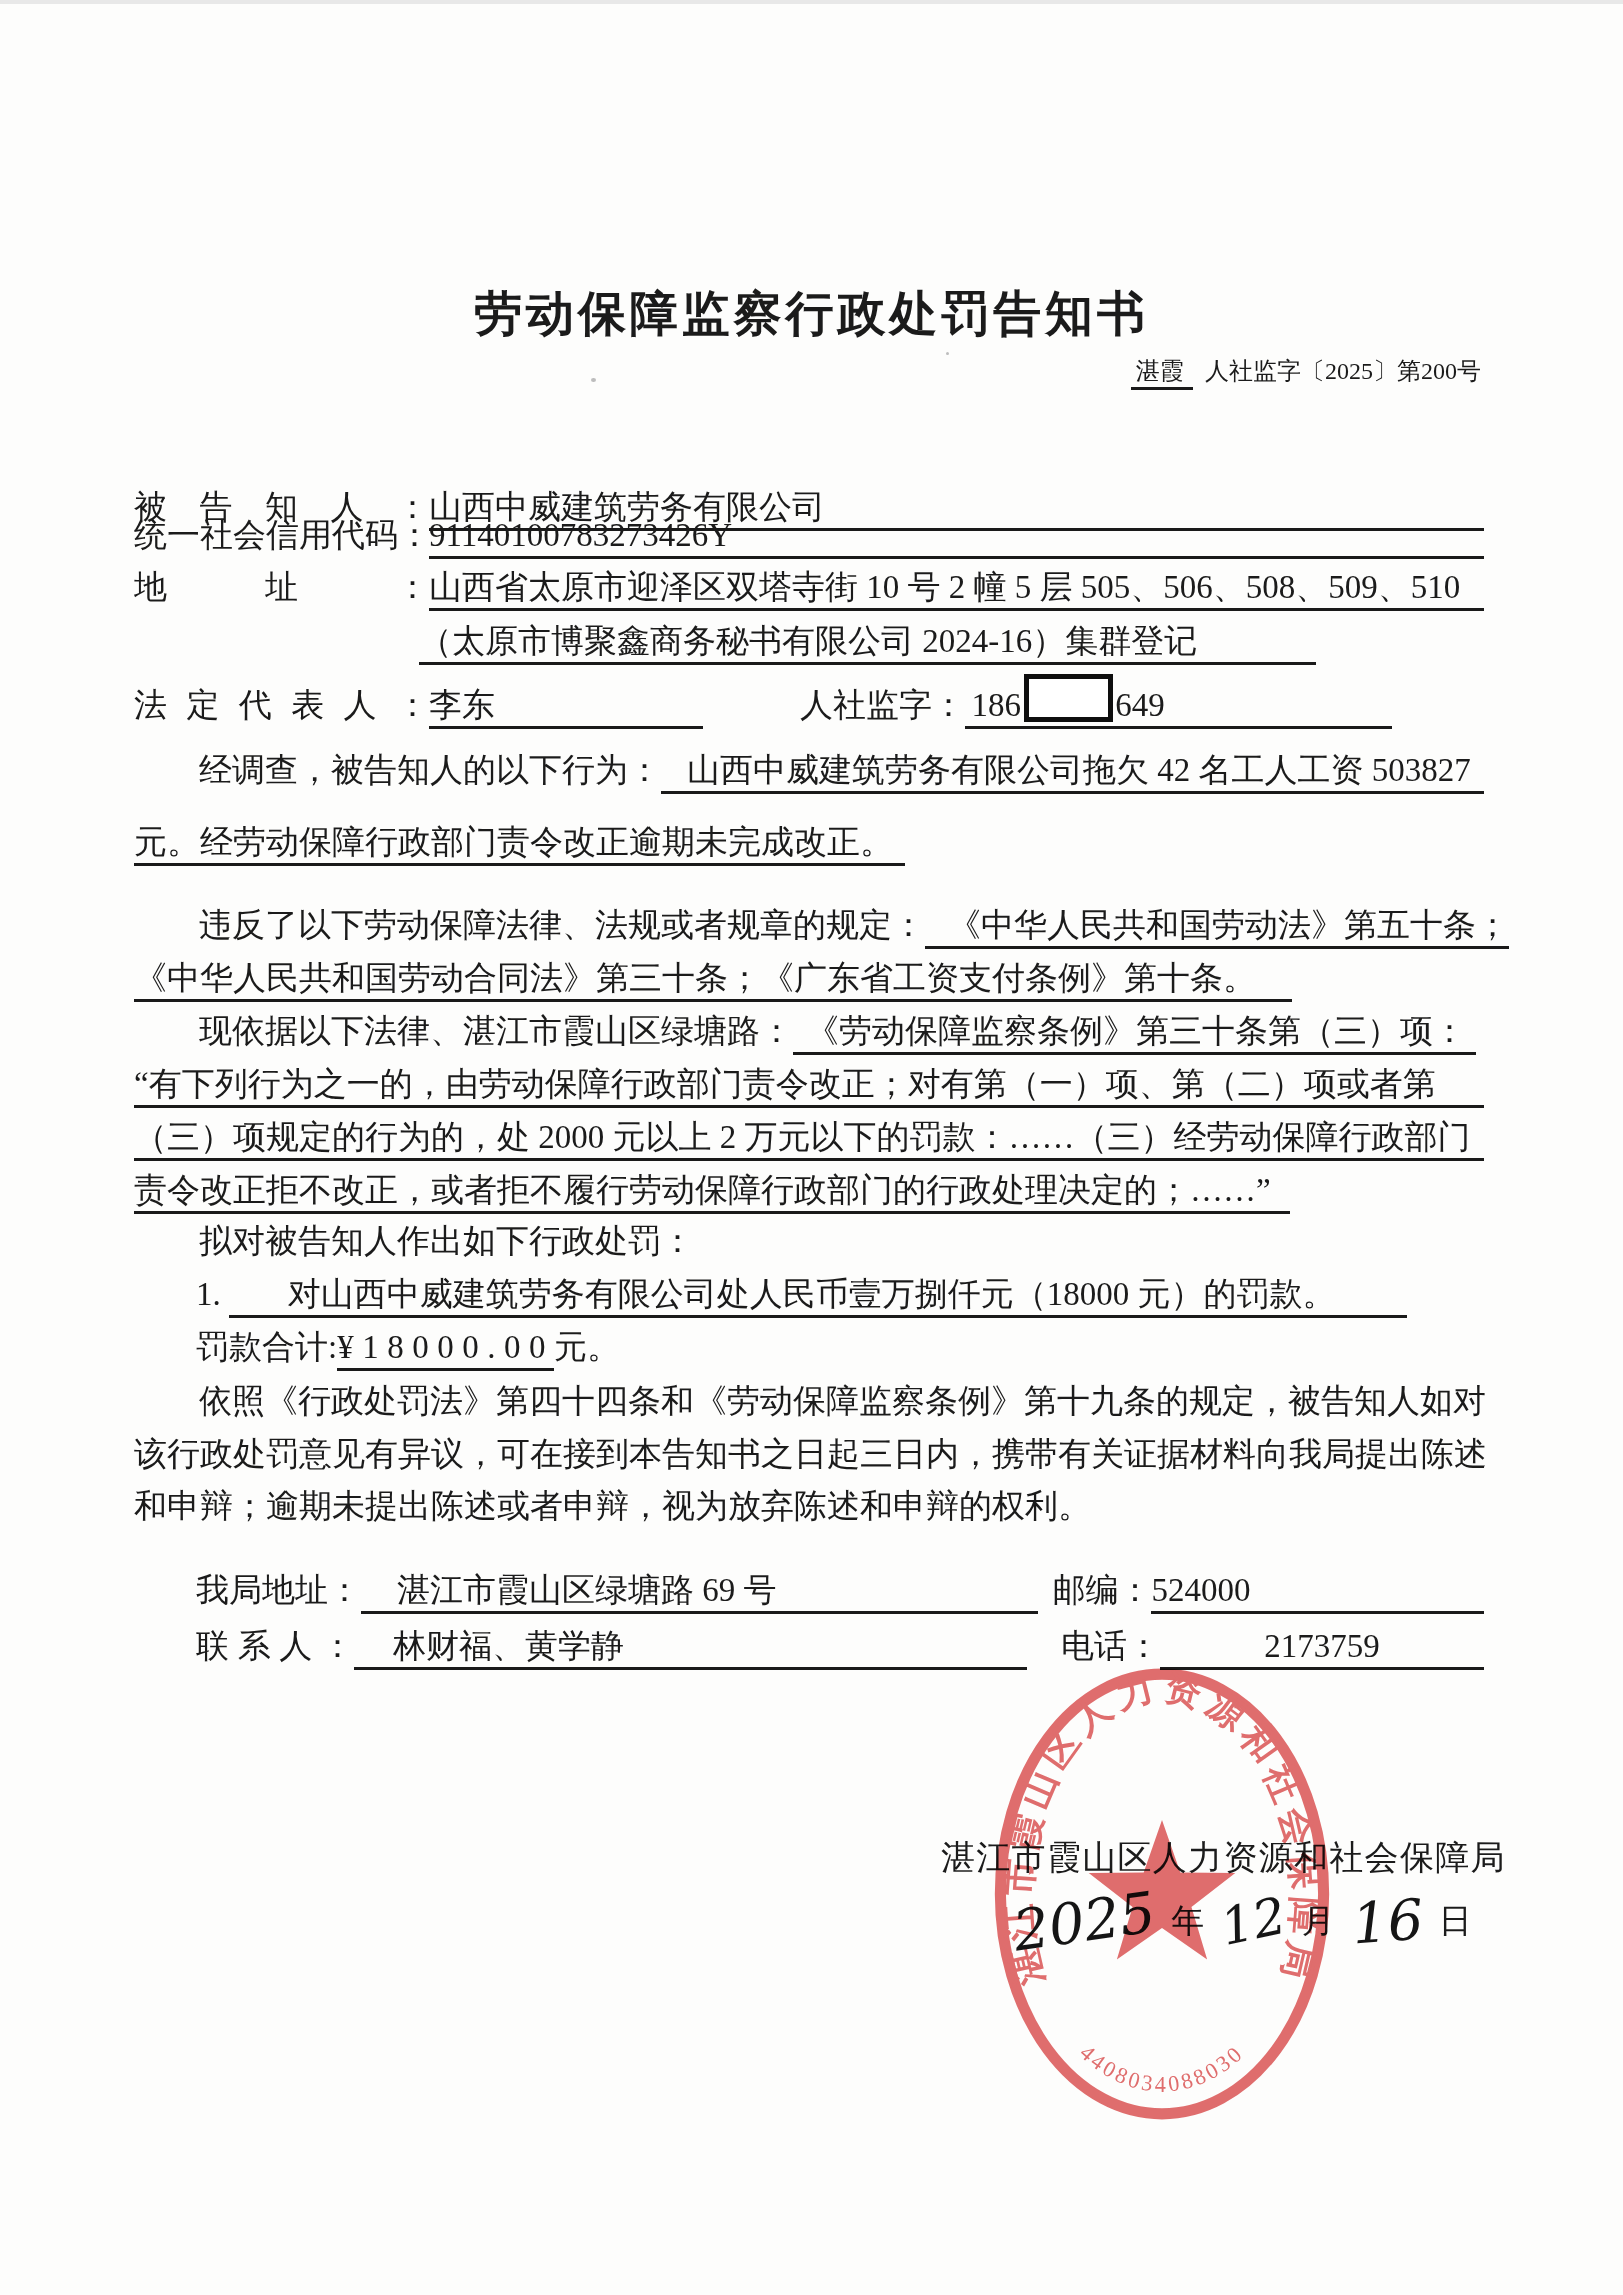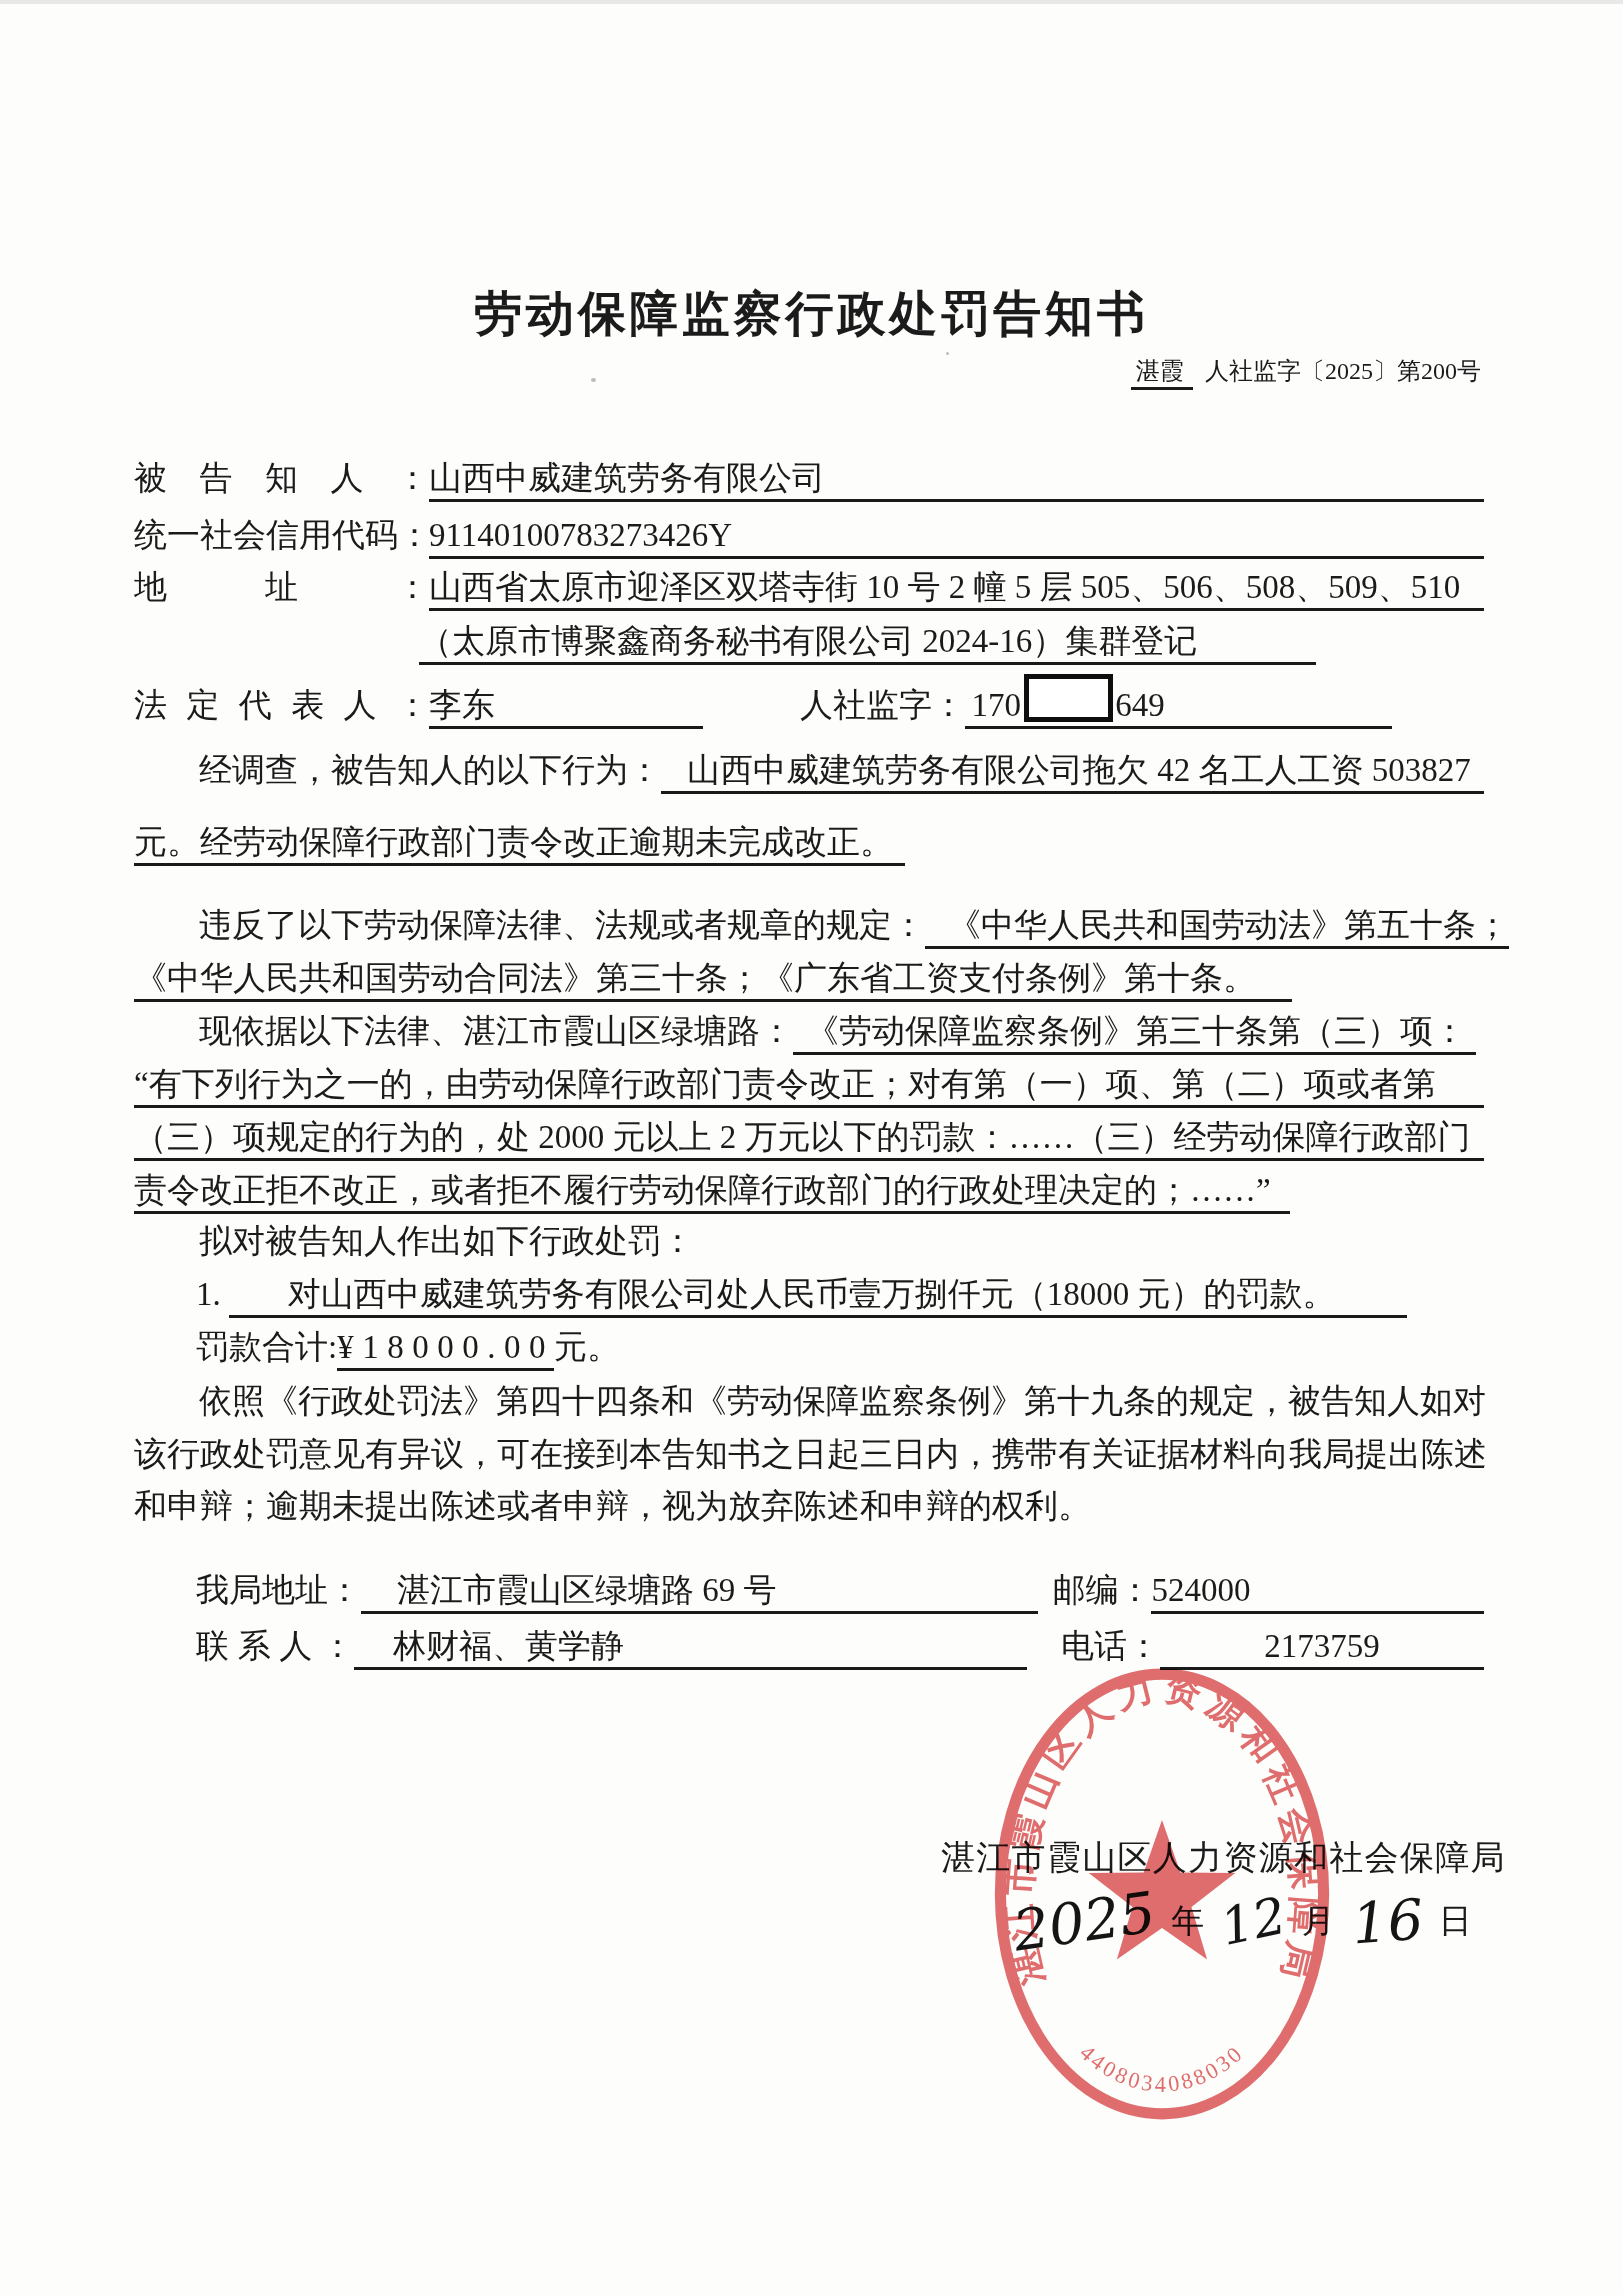--- a/index.html
+++ b/index.html
@@ -57,21 +57,21 @@
 </style>
 </head>
 <body>
 
 <div class="page">
 
   <div class="title">劳动保障监察行政处罚告知书</div>
 
   <div class="doc-no"><span class="u" style="padding:0 9.2px 2.6px 5.2px;">湛霞</span> <span>人社监字〔2025〕第200号</span></div>
 
-  <div class="line" style="top:454px">
+  <div class="line" style="top:483px">
     <span class="lbl">被告知人：</span>
     <span class="u fill"><span>山西中威建筑劳务有限公司</span></span>
   </div>
 
   <div class="line" style="top:511px">
     <span class="lbl">统一社会信用代码：</span>
     <span class="u fill"><span>91140100783273426Y</span></span>
   </div>
 
   <div class="line" style="top:563px">
@@ -81,21 +81,21 @@
 
   <div class="line" style="top:617px; padding-left:285px;">
     <span class="u" style="width:897px;"><span>（太原市博聚鑫商务秘书有限公司 2024-16）集群登记</span></span>
   </div>
 
   <div class="line" style="top:670px; padding-right:92px;">
     <span class="lbl">法定代表人：</span>
     <span class="u" style="width:274px;"><span>李东</span></span>
     <span style="width:97px;"></span>
     <span>人社监字：</span>
-    <span class="u fill"> <span>170</span><span class="redact"></span><span>649</span></span>
+    <span class="u fill"> <span>186</span><span class="redact"></span><span>649</span></span>
   </div>
 
   <div class="line" style="top:746px; padding-left:65px;">
     <span>经调查，被告知人的以下行为：</span>
     <span class="u fill" style="padding-left:26px;"><span>山西中威建筑劳务有限公司拖欠 42 名工人工资 503827</span></span>
   </div>
   <div class="line" style="top:818px">
     <span class="u" style="padding-right:11.8px;"><span>元。经劳动保障行政部门责令改正逾期未完成改正。</span></span>
   </div>
 

